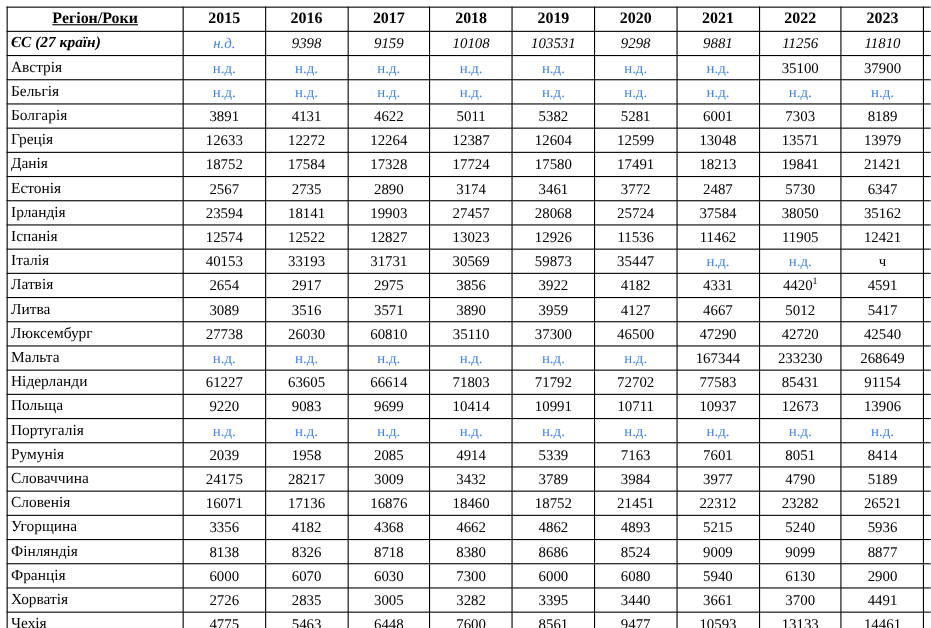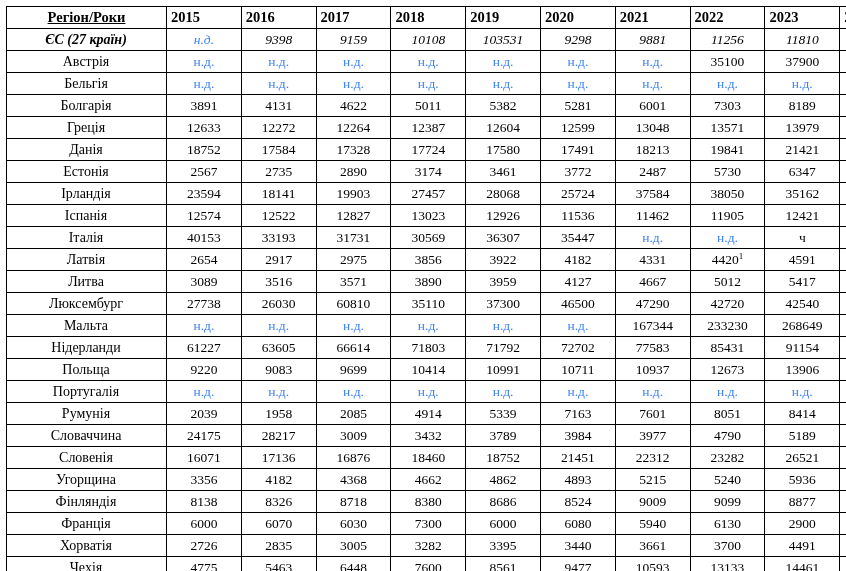--- a/index.html
+++ b/index.html
@@ -32,30 +32,30 @@
     height: 19px;
     line-height: 17px;
     overflow: hidden;
     white-space: nowrap;
   }
   
   col.c-region { width: 160px; }
   col.c-year { width: 74.8px; }
 
   thead th {
-    text-align: left;
+    text-align: center;
     font-weight: bold;
     font-size: 14.5px;
   }
   thead th.region-head {
     text-align: center;
     text-decoration: underline;
   }
   tbody td.region {
-    text-align: center;
+    text-align: left;
     padding-left: 3px;
     font-size: 14px;
   }
   tbody td.val {
     text-align: center;
   }
   tr.eu-row td {
     font-style: italic;
     font-weight: bold;
   }
@@ -221,21 +221,21 @@
           <td class="val">11905</td>
           <td class="val">12421</td>
           <td class="val">12778</td>
         </tr>
         <tr>
           <td class="region">Італія</td>
           <td class="val">40153</td>
           <td class="val">33193</td>
           <td class="val">31731</td>
           <td class="val">30569</td>
-          <td class="val">36307</td>
+          <td class="val">59873</td>
           <td class="val">35447</td>
           <td class="val"><span class="nd">н.д.</span></td>
           <td class="val"><span class="nd">н.д.</span></td>
           <td class="val">ч</td>
           <td class="val"></td>
         </tr>
         <tr>
           <td class="region">Латвія</td>
           <td class="val">2654</td>
           <td class="val">2917</td>

